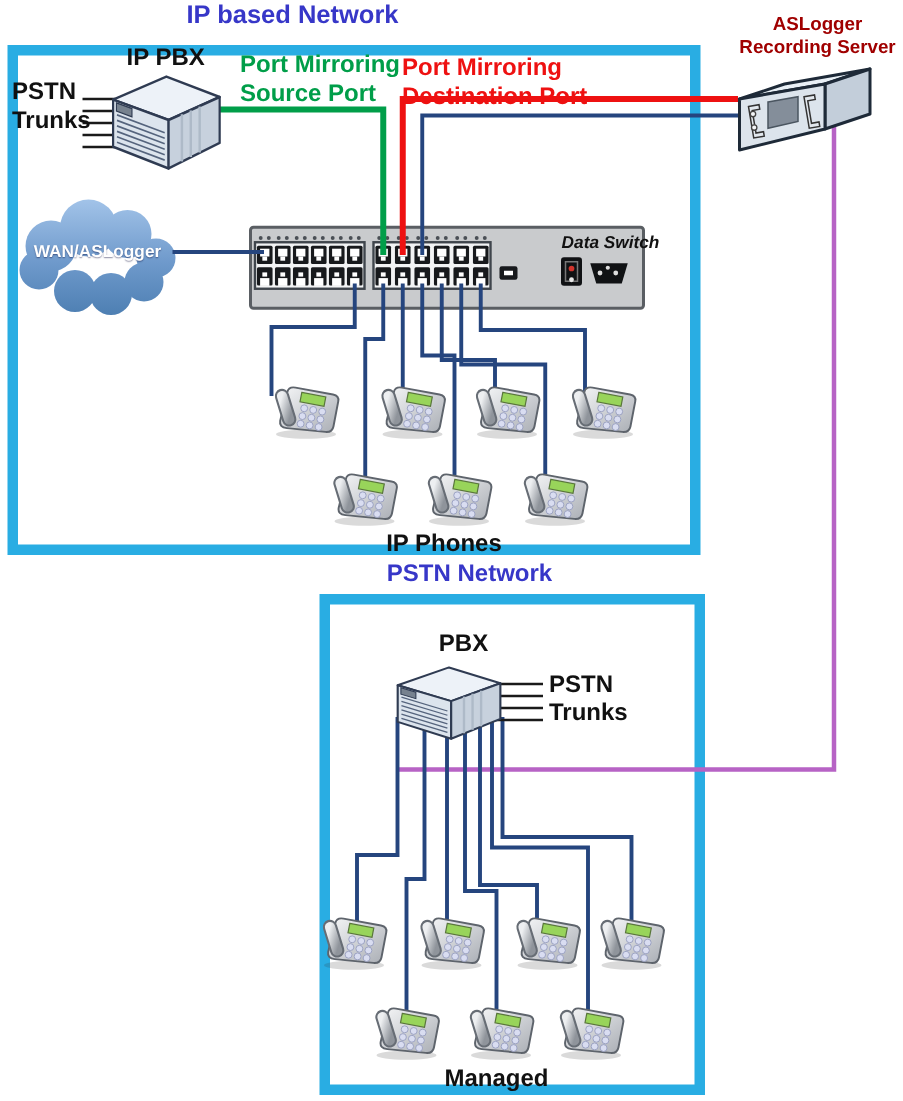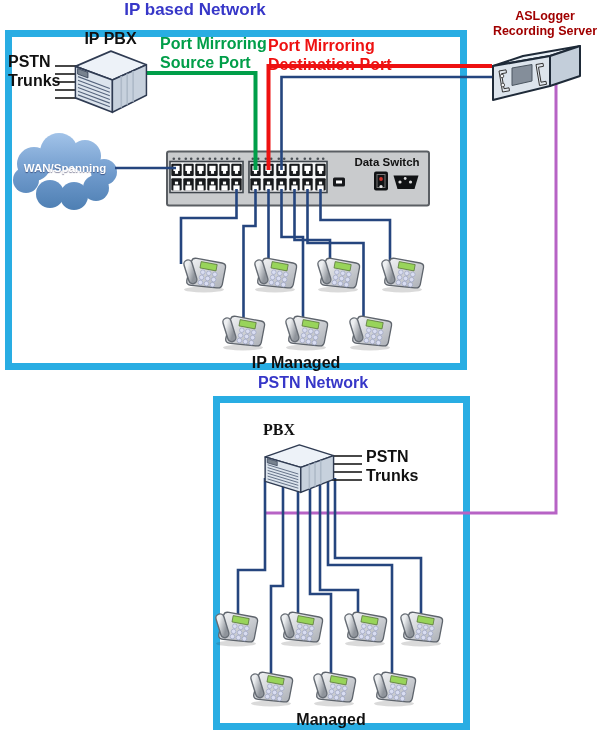--- a/index.html
+++ b/index.html
@@ -316,21 +316,21 @@
 
   <div class="lbl center" style="left:68px;top:29px;width:85px;">IP PBX</div>
   <div class="lbl" style="left:8px;top:52px;">PSTN
 Trunks</div>
   <div class="lbl c-green" style="left:160px;top:34px;">Port Mirroring
 Source Port</div>
   <div class="lbl c-red" style="left:268px;top:36px;">Port Mirroring
 Destination Port</div>
   <div class="lbl c-darkred" style="left:483px;top:9px;width:124px;">ASLogger
 Recording Server</div>
-  <div class="lbl small center" style="left:354px;top:156px;width:66px;">Data Switch</div>
-  <div class="lbl wan-text" style="left:14px;top:162px;width:102px;">WAN/Spanning</div>
-  <div class="lbl center" style="left:246px;top:353px;width:100px;">IP Managed</div>
-
-  <div class="lbl center" style="left:244px;top:420px;width:70px;font-family:Liberation Serif, serif;">PBX</div>
+  <div class="lbl small center" style="left:374px;top:156px;width:66px;font-style:italic;">Data Switch</div>
+  <div class="lbl wan-text" style="left:14px;top:162px;width:102px;">WAN/ASLogger</div>
+  <div class="lbl center" style="left:246px;top:353px;width:100px;">IP Phones</div>
+
+  <div class="lbl center" style="left:274px;top:420px;width:70px;">PBX</div>
   <div class="lbl" style="left:366px;top:447px;">PSTN
 Trunks</div>
   <div class="lbl center" style="left:281px;top:710px;width:100px;">Managed</div>
 </div>
 
 </body></html>

